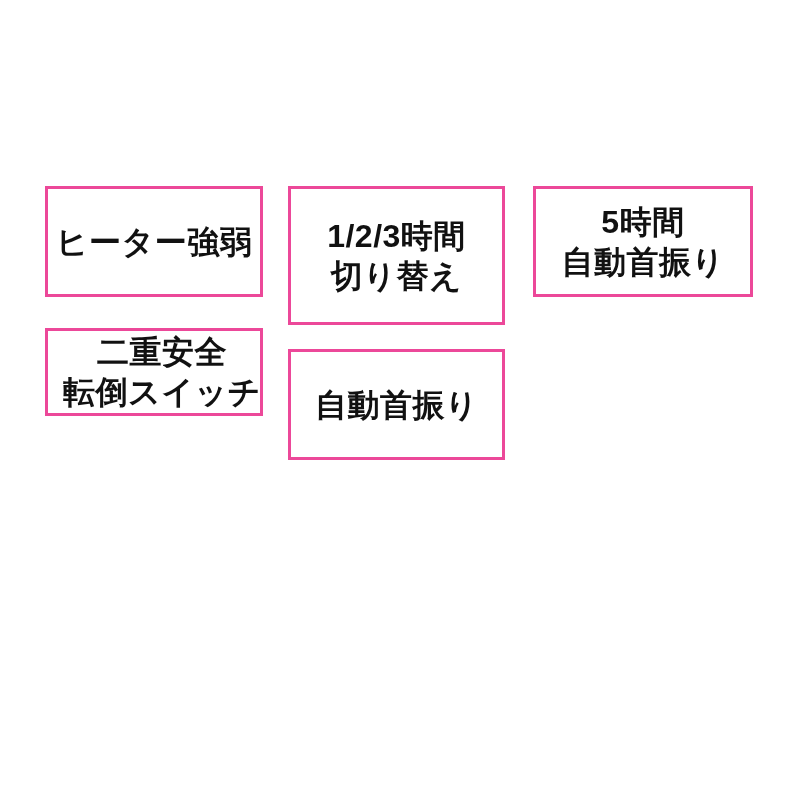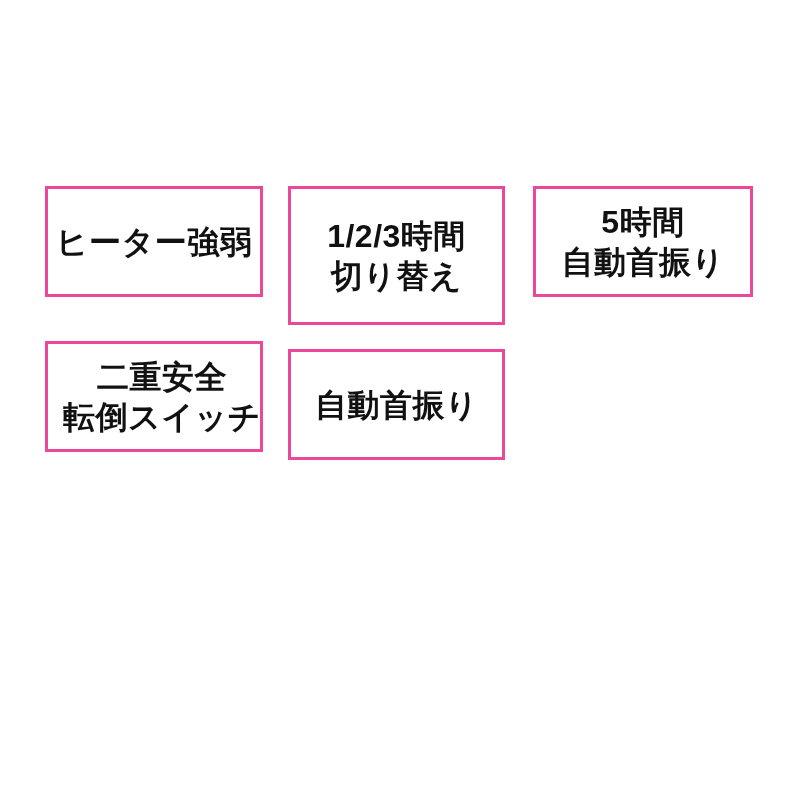--- a/index.html
+++ b/index.html
@@ -32,21 +32,21 @@
     font-size: 32px;
     font-weight: bold;
     line-height: 40px;
     letter-spacing: 0.5px;
     white-space: nowrap;
   }
   
   .b0 { left: 45px;  top: 186px; width: 218px; height: 111px; }
   .b1 { left: 288px; top: 186px; width: 217px; height: 139px; }
   .b2 { left: 533px; top: 186px; width: 220px; height: 111px; }
-  .b3 { left: 45px;  top: 341px; width: 218px; height: 111px; padding-left: 16px; }
+  .b3 { left: 45px;  top: 328px; width: 218px; height: 88px; padding-left: 16px; }
   .b4 { left: 288px; top: 349px; width: 217px; height: 111px; }
 </style>
 </head>
 <body>
 
 <div class="canvas">
 
   <div class="badge b0">
     <span>ヒーター強弱</span>
   </div>

